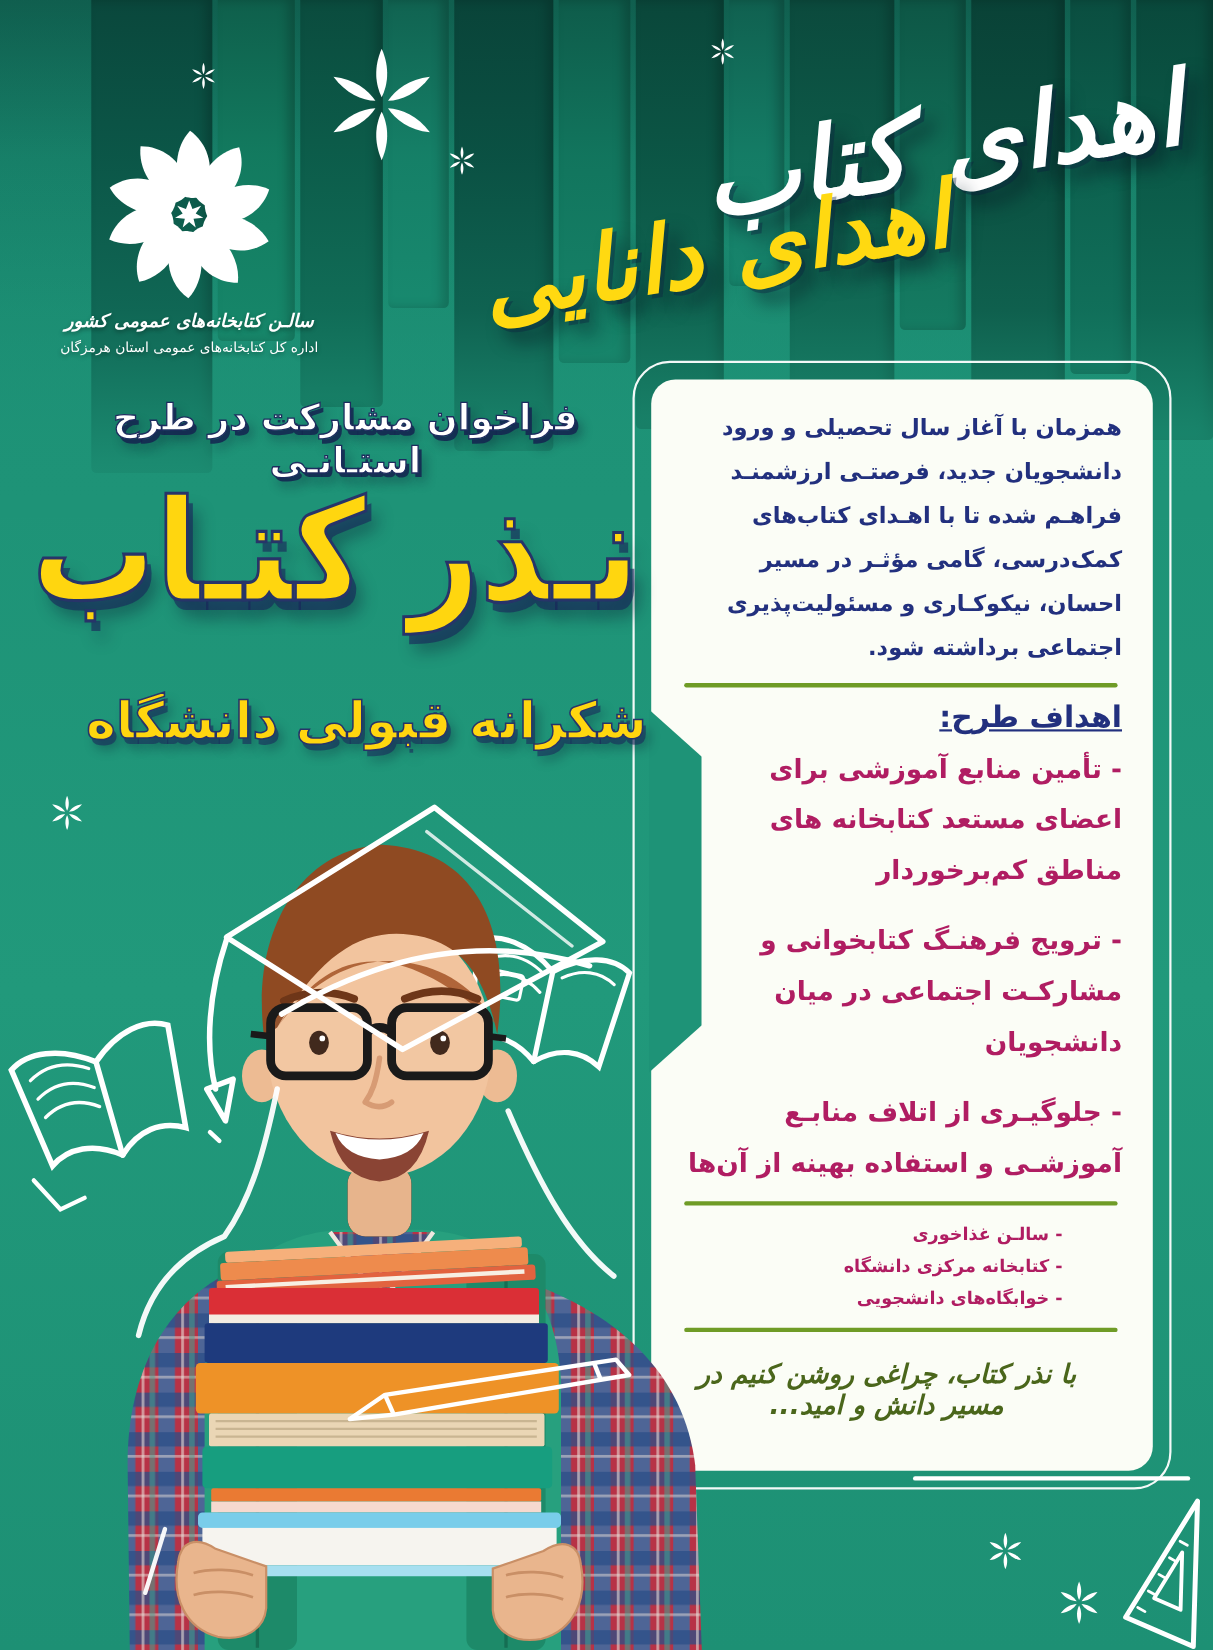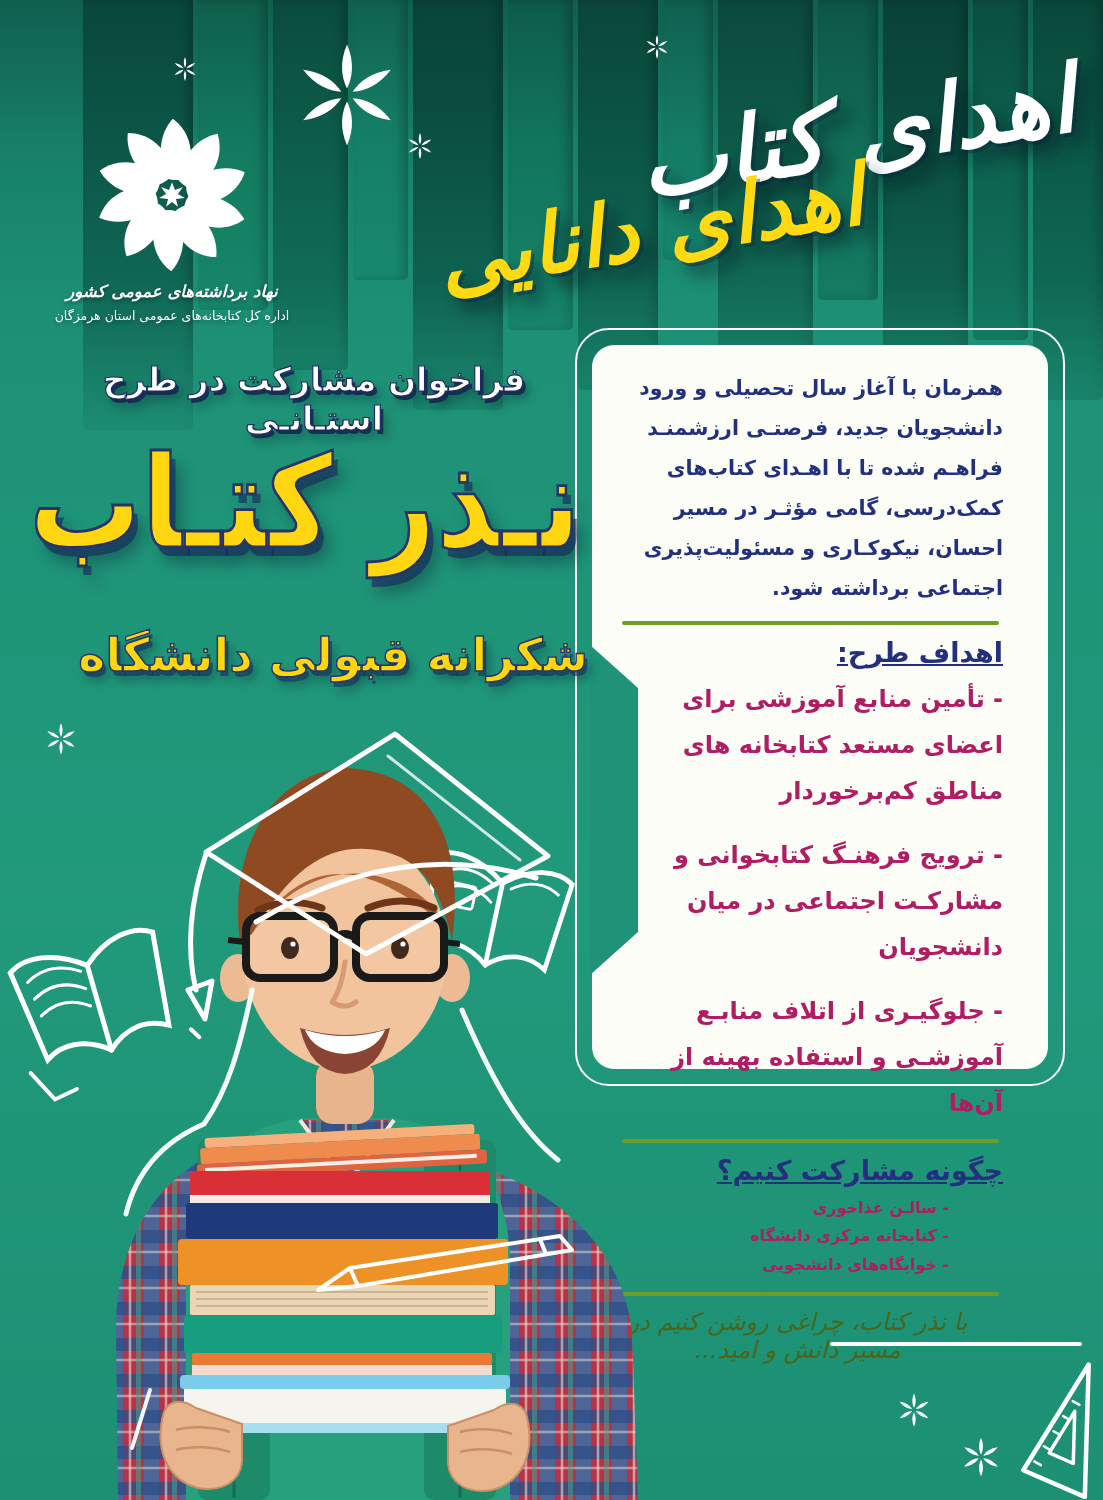--- a/index.html
+++ b/index.html
@@ -33,35 +33,35 @@
     text-shadow:3px 4px 0 rgba(20,35,80,.85),6px 8px 10px rgba(10,20,45,.4);}
   .main-yellow{position:absolute;top:428px;left:22px;width:566px;text-align:center;z-index:4;
     font-size:112px;font-weight:bold;color:#ffd60f;letter-spacing:-1px;
     -webkit-text-stroke:2.5px #273469;transform:scaleY(1.14);transform-origin:top center;
     text-shadow:5px 8px 0 rgba(25,35,90,.6),10px 14px 14px rgba(10,20,45,.35);white-space:nowrap;}
   .sub-yellow{position:absolute;top:628px;left:22px;width:566px;z-index:4;
     font-size:46px;font-weight:bold;color:#ffd60f;-webkit-text-stroke:1.4px #273469;
     text-shadow:3px 5px 0 rgba(25,35,90,.55),6px 9px 10px rgba(10,20,45,.35);}
 
   
-  .panel{position:absolute;top:345px;left:592px;width:456px;height:724px;box-sizing:border-box;
-    background:#fbfdf6;border-radius:22px;z-index:3;padding:24px 45px 18px 26px;}
+  .panel{position:absolute;top:345px;left:592px;width:456px;height:992px;box-sizing:border-box;
+    background:#fbfdf6;border-radius:22px;z-index:3;padding:24px 28px 18px 26px;}
   .panel::before{content:"";position:absolute;inset:-17px;border:2.5px solid rgba(255,255,255,.95);
     border-radius:34px;pointer-events:none;}
   .panel-notch{position:absolute;left:-2px;top:300px;width:48px;height:330px;background:#1e9377;
     clip-path:polygon(0 0,100% 13%,100% 87%,0 100%);}
   .intro{font-size:20.5px;font-weight:bold;color:#22307e;line-height:1.95;text-align:right;margin:0;}
   .divider{height:4px;background:#6f9c26;border-radius:2px;margin:12px 4px;}
   .sec-head{font-size:27px;font-weight:bold;color:#22307e;margin:6px 0 8px;text-decoration:underline;}
   .goal{font-size:24px;font-weight:bold;color:#b01d62;line-height:1.92;margin:0 0 18px;text-align:right;}
   .goal:last-of-type{margin-bottom:8px;}
   .how-intro{font-size:21.5px;font-weight:bold;color:#b01d62;line-height:1.92;margin:0;}
   .station{font-size:16px;font-weight:bold;color:#b01d62;line-height:1.8;padding-right:54px;}
-  .slogan{font-size:24px;font-weight:normal;font-style:italic;color:#4a661b;text-align:center;
-    margin-top:12px;padding-right:26px;}
+  .slogan{font-size:24px;font-weight:bold;font-style:italic;color:#4a661b;text-align:center;
+    margin-top:24px;padding-right:26px;}
 
   
   .fl{position:absolute;z-index:2;}
   .b-line{position:absolute;left:830px;top:1342px;width:252px;height:4px;background:#fff;border-radius:2px;z-index:2;}
   .triangle-ruler{position:absolute;left:1016px;top:1352px;z-index:2;}
 
   .boy{position:absolute;left:0;top:690px;width:640px;height:810px;z-index:4;}
 </style>
 </head>
 <body>
@@ -131,21 +131,21 @@
         <use href="#blade" transform="rotate(108)"></use>
         <use href="#blade" transform="rotate(144)"></use>
         <use href="#blade" transform="rotate(180)"></use>
         <use href="#blade" transform="rotate(216)"></use>
         <use href="#blade" transform="rotate(252)"></use>
         <use href="#blade" transform="rotate(288)"></use>
         <use href="#blade" transform="rotate(324)"></use>
         <path d="M0,-13 L3,-5 L11,-8 L6,-1 L13,3 L4,4 L6,12 L0,7 L-6,12 L-4,4 L-13,3 L-6,-1 L-11,-8 L-3,-5 Z"></path>
       </g>
     </svg>
-    <div class="logo-line1">نهاد برداشته‌های عمومی کشور</div>
+    <div class="logo-line1">سالـن کتابخانه‌های عمومی کشور</div>
     <div class="logo-line2">اداره کل کتابخانه‌های عمومی استان هرمزگان</div>
   </div>
 
   <div class="cal-title">
     <span class="t-white">اهدای کتاب</span>
     <span class="t-yellow">اهدای دانایی</span>
   </div>
 
   <div class="kicker">فراخوان مشارکت در طرح استـانـی</div>
   <div class="main-yellow">نـذر کتـاب</div>
@@ -153,21 +153,20 @@
 
   <div class="panel">
     <div class="panel-notch"></div>
     <p class="intro">همزمان با آغاز سال تحصیلی و ورود دانشجویان جدید، فرصتـی ارزشمنـد فراهـم شده تا با اهـدای کتاب‌های کمک‌درسی، گامی مؤثـر در مسیر احسان، نیکوکـاری و مسئولیت‌پذیری اجتماعی برداشته شود.</p>
     <div class="divider"></div>
     <div class="sec-head">اهداف طرح:</div>
     <p class="goal">- تأمین منابع آموزشی برای اعضای مستعد کتابخانه های مناطق کم‌برخوردار</p>
     <p class="goal">- ترویج فرهنـگ کتابخوانی و مشارکـت اجتماعی در میان دانشجویان</p>
     <p class="goal">- جلوگیـری از اتلاف منابـع آموزشـی و استفاده بهینه از آن‌ها</p>
     <div class="divider"></div>
-    <div class="sec-head">چگونه مشارکت کنیم؟</div>
     <div class="station">- سالـن غذاخوری</div>
     <div class="station">- کتابخانه مرکزی دانشگاه</div>
     <div class="station">- خوابگاه‌های دانشجویی</div>
     <div class="divider"></div>
     <div class="slogan">با نذر کتاب، چراغی روشن کنیم در مسیر دانش و امید...</div>
   </div>
 
   <div class="b-line"></div>
   <svg class="triangle-ruler" width="90" height="150" viewBox="0 0 90 150">
     <g transform="rotate(6 45 75)" fill="none" stroke="#fff" stroke-linejoin="round" stroke-linecap="round">

